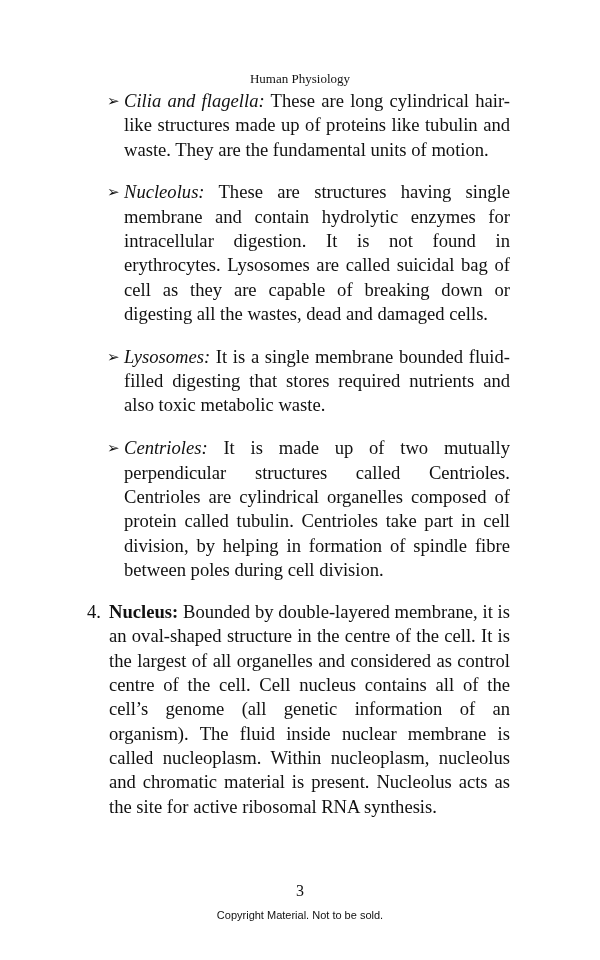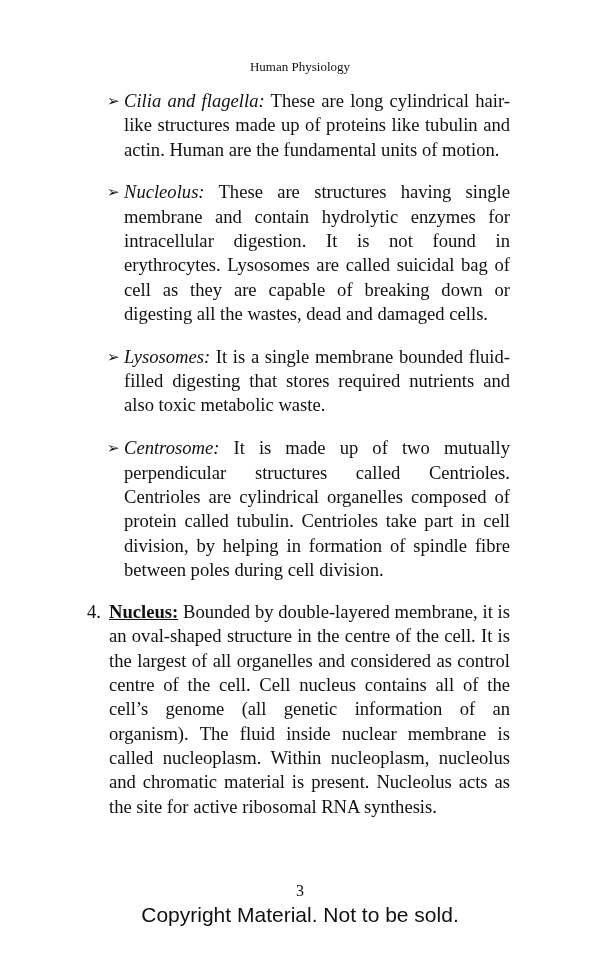--- a/index.html
+++ b/index.html
@@ -1,70 +1,70 @@
 <!DOCTYPE html>
 <html><head>
 <meta charset="utf-8">
 <style>
   html, body { margin: 0; padding: 0; background: #ffffff; }
   body {
     width: 600px; height: 960px; position: relative; overflow: hidden;
     font-family: "Liberation Serif", serif; color: #111111;
   }
   .header {
-    position: absolute; top: 59px; left: 0; width: 600px; text-align: center;
+    position: absolute; top: 71px; left: 0; width: 600px; text-align: center;
     font-size: 13px; line-height: 16px;
   }
   .content {
     position: absolute; top: 89px; left: 107px; width: 403px;
   }
   .bullet {
     position: relative; padding-left: 17px; font-size: 18.6px; line-height: 24.3px;
     text-align: justify; margin-bottom: 12px;
   }
   .bullet .marker {
     position: absolute; left: 0; top: 0; font-size: 15px; line-height: 24.3px;
   }
   .bullet em { font-style: italic; margin-top: 44px; }
   .numbered {
     position: relative; margin-left: -20px; padding-left: 22px; margin-top: 18px;
     font-size: 18.6px; line-height: 24.3px; text-align: justify;
   }
   .numbered .num { position: absolute; left: 0; top: 0; }
-  .numbered strong { font-weight: bold; text-decoration: underline; }
+  .numbered strong { font-weight: bold; }
   .page-number {
     position: absolute; top: 882px; left: 0; width: 600px; text-align: center;
     font-size: 16px; line-height: 18px;
   }
   .copyright {
     position: absolute; top: 905px; left: 0; width: 600px; text-align: center;
-    font-family: "Liberation Sans", sans-serif; font-size: 21px; line-height: 20px;
+    font-family: "Liberation Sans", sans-serif; font-size: 11px; line-height: 20px;
   }
 </style>
 </head>
 <body>
 
 <div class="header">Human Physiology</div>
 
 <div class="content">
   <p class="bullet" style="margin-top:0">
     <span class="marker">➢</span>
-    <em>Cilia and flagella:</em><span> These are long cylindrical hair-like structures made up of proteins like tubulin and actin. Human are the fundamental units of motion.</span>
+    <em>Cilia and flagella:</em><span> These are long cylindrical hair-like structures made up of proteins like tubulin and waste. They are the fundamental units of motion.</span>
   </p>
   <p class="bullet">
     <span class="marker">➢</span>
     <em>Nucleolus:</em><span> These are structures having single membrane and contain hydrolytic enzymes for intracellular digestion. It is not found in erythrocytes. Lysosomes are called suicidal bag of cell as they are capable of breaking down or digesting all the wastes, dead and damaged cells.</span>
   </p>
   <p class="bullet">
     <span class="marker">➢</span>
     <em>Lysosomes:</em><span> It is a single membrane bounded fluid-filled digesting that stores required nutrients and also toxic metabolic waste.</span>
   </p>
   <p class="bullet">
     <span class="marker">➢</span>
-    <em>Centrosome:</em><span> It is made up of two mutually perpendicular structures called Centrioles. Centrioles are cylindrical organelles composed of protein called tubulin. Centrioles take part in cell division, by helping in formation of spindle fibre between poles during cell division.</span>
+    <em>Centrioles:</em><span> It is made up of two mutually perpendicular structures called Centrioles. Centrioles are cylindrical organelles composed of protein called tubulin. Centrioles take part in cell division, by helping in formation of spindle fibre between poles during cell division.</span>
   </p>
   <p class="numbered">
     <span class="num">4.</span>
     <strong>Nucleus:</strong><span> Bounded by double-layered membrane, it is an oval-shaped structure in the centre of the cell. It is the largest of all organelles and considered as control centre of the cell. Cell nucleus contains all of the cell’s genome (all genetic information of an organism). The fluid inside nuclear membrane is called nucleoplasm. Within nucleoplasm, nucleolus and chromatic material is present. Nucleolus acts as the site for active ribosomal RNA synthesis.</span>
   </p>
 </div>
 
 <div class="page-number">3</div>
 <div class="copyright">Copyright Material. Not to be sold.</div>
 

